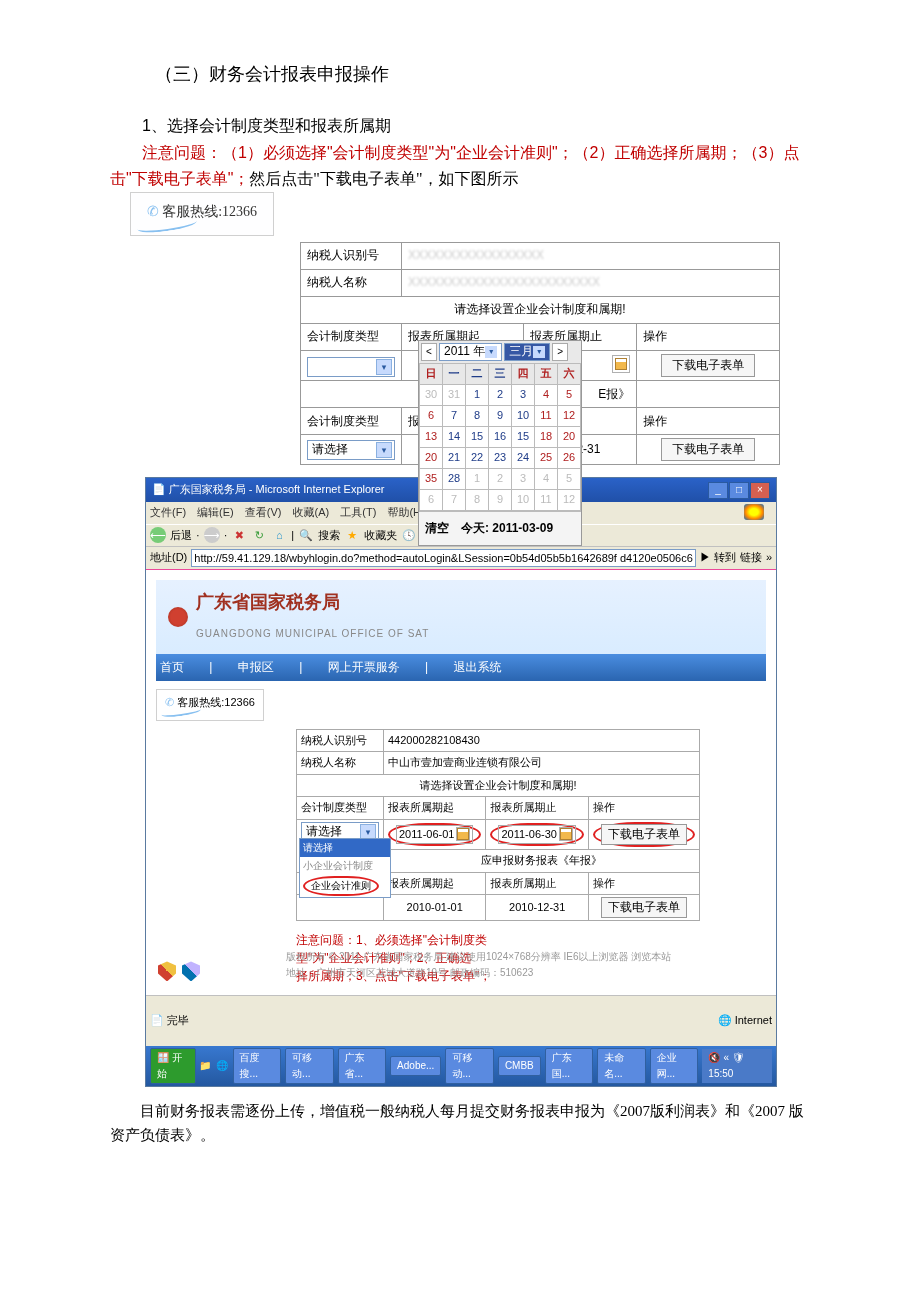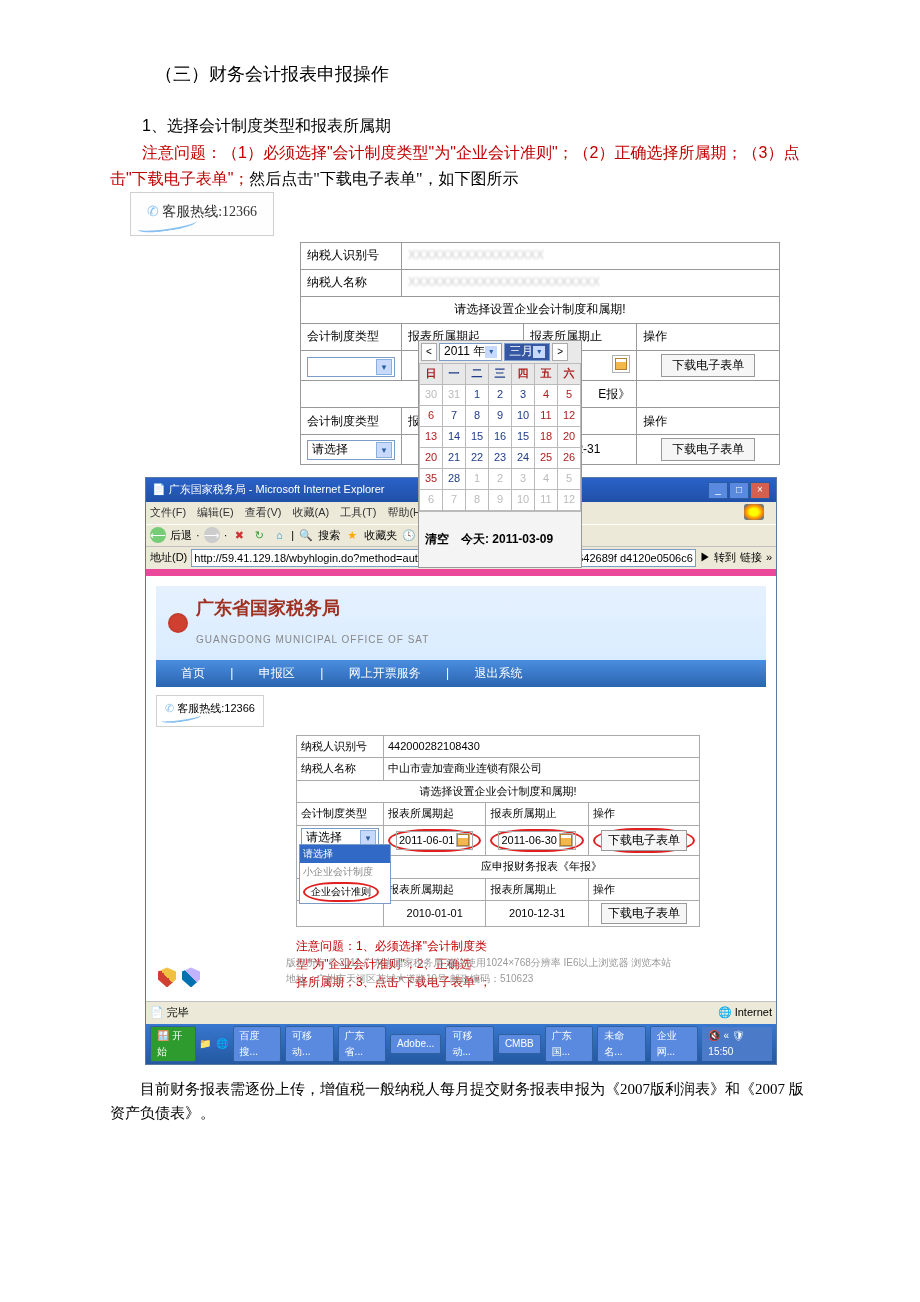--- a/index.html
+++ b/index.html
@@ -151,21 +151,21 @@
   .cal-grid .dow td{ background:#e8e8e8; color:#1f3c88; font-weight:bold;}
   .cal-grid .dow td.red{ color:#b02020;}
   .cal-grid .other{ color:#bbb; }
   .cal-grid .wk{ color:#1f3c88; }
   .cal-grid .we{ color:#b02020; }
   .cal-foot{
     border-top:1px solid #bbb;
     display:flex;
     font-weight:bold;
   }
-  .cal-foot span{ padding:18px 6px; }
+  .cal-foot span{ padding:7px 6px; }
 
   .overlay-wrap{ position:relative; }
 
   
   .ie-window{
     margin:12px 0 0 35px;
     width:630px;
     border:1px solid #5a7aa0;
     font-family: Tahoma, Arial, sans-serif;
     font-size:11px;
@@ -181,36 +181,36 @@
   .ie-title .winbtns{ display:flex; gap:1px;}
   .ie-title .wb{ width:18px;height:15px; background:#5a8ae0; border:1px solid #2a5aa0;
      display:inline-flex;align-items:center;justify-content:center;font-size:10px;color:#fff;}
   .ie-title .wb.close{ background:#d66050;}
   .ie-menu{ background:#ece9d8; padding:2px 4px; color:#333;}
   .ie-menu span{ margin-right:8px;}
   .ie-tool{ background:#ece9d8; padding:2px 4px; border-top:1px solid #fff; border-bottom:1px solid #c0c0c0;
      display:flex;align-items:center;gap:4px;}
   .ie-tool .ico{ width:16px;height:16px; display:inline-flex;align-items:center;justify-content:center;
      border-radius:3px;}
-  .ie-addr{ background:#ece9d8; padding:2px 4px; border-bottom:7px solid #ec4899;
+  .ie-addr{ background:#ece9d8; padding:2px 4px; border-bottom:1px solid #ec4899;
      display:flex;align-items:center;gap:4px;}
   .ie-addr input{ flex:1; font-size:11px; height:16px; border:1px solid #7a9cc7; padding:0 2px;}
   .ie-content{ background:#fff; min-height:340px; padding:10px; position:relative;}
 
   .bank-header{
     background: linear-gradient(#e6f1ff, #d9ecff);
     color:#a03020; padding:8px 12px; font-size:18px; font-weight:bold;
     display:flex;align-items:center;gap:8px;
   }
   .bank-header .sub{ font-size:10px; color:#888; font-weight:normal; letter-spacing:1px;}
   .bank-header .logo{ width:20px;height:20px;border-radius:50%;
      background:radial-gradient(#d04030 50%, #a03020 100%);}
   .bank-nav{
     background: linear-gradient(#4a8de0, #2a65b0);
-    color:#fff; padding:4px 25px; font-size:12px;
+    color:#fff; padding:4px 4px; font-size:12px;
   }
   .bank-nav span{ margin-right:22px;}
 
   .inner-hotline{
     display:inline-block; border:1px solid #d0d0d0;
     padding:4px 8px 8px 8px; font-size:11px; margin:8px 0;
     position:relative;
   }
   .inner-hotline .sw2{
     position:absolute;left:4px;top:18px;width:40px;height:6px;
@@ -230,21 +230,21 @@
   .datebox{
     display:inline-flex;align-items:center;
     border:1px solid #aaa; padding:0 2px; gap:2px;
   }
   .redtext{ color:#c00000; font-size:12px; margin:10px 0 0 140px; line-height:1.5;}
 
   .footer-shield{ position:absolute; left:12px; bottom:14px; display:flex;gap:6px;}
   .shield{ width:18px;height:20px; background:linear-gradient(45deg,#d04030 50%,#f0c040 50%); clip-path: polygon(50% 0,100% 20%,100% 60%,50% 100%,0 60%,0 20%);}
   .footer-cr{ position:absolute; left:140px; bottom:14px; font-size:10px; color:#999;}
 
-  .ie-status{ background:#ece9d8; border-top:1px solid #c0c0c0; padding:2px 4px;
+  .ie-status{ background:#ece9d8; border-top:1px solid #c0c0c0; padding:16px 4px;
      display:flex;justify-content:space-between;}
   .ie-task{ background: linear-gradient(#3878d0, #2458a0); color:#fff;
      padding:2px 4px; display:flex; align-items:center; gap:4px; font-size:10px;}
   .ie-task .tb{ background:#5a8ae0; padding:1px 6px; border:1px solid #3060a0; border-radius:2px;}
   .ie-task .clock{ margin-left:auto; background:#4a7ac8; padding:1px 6px;}
 
   .after-para{
     margin-top:12px;
     text-indent:2em;
     font-size:15px;

